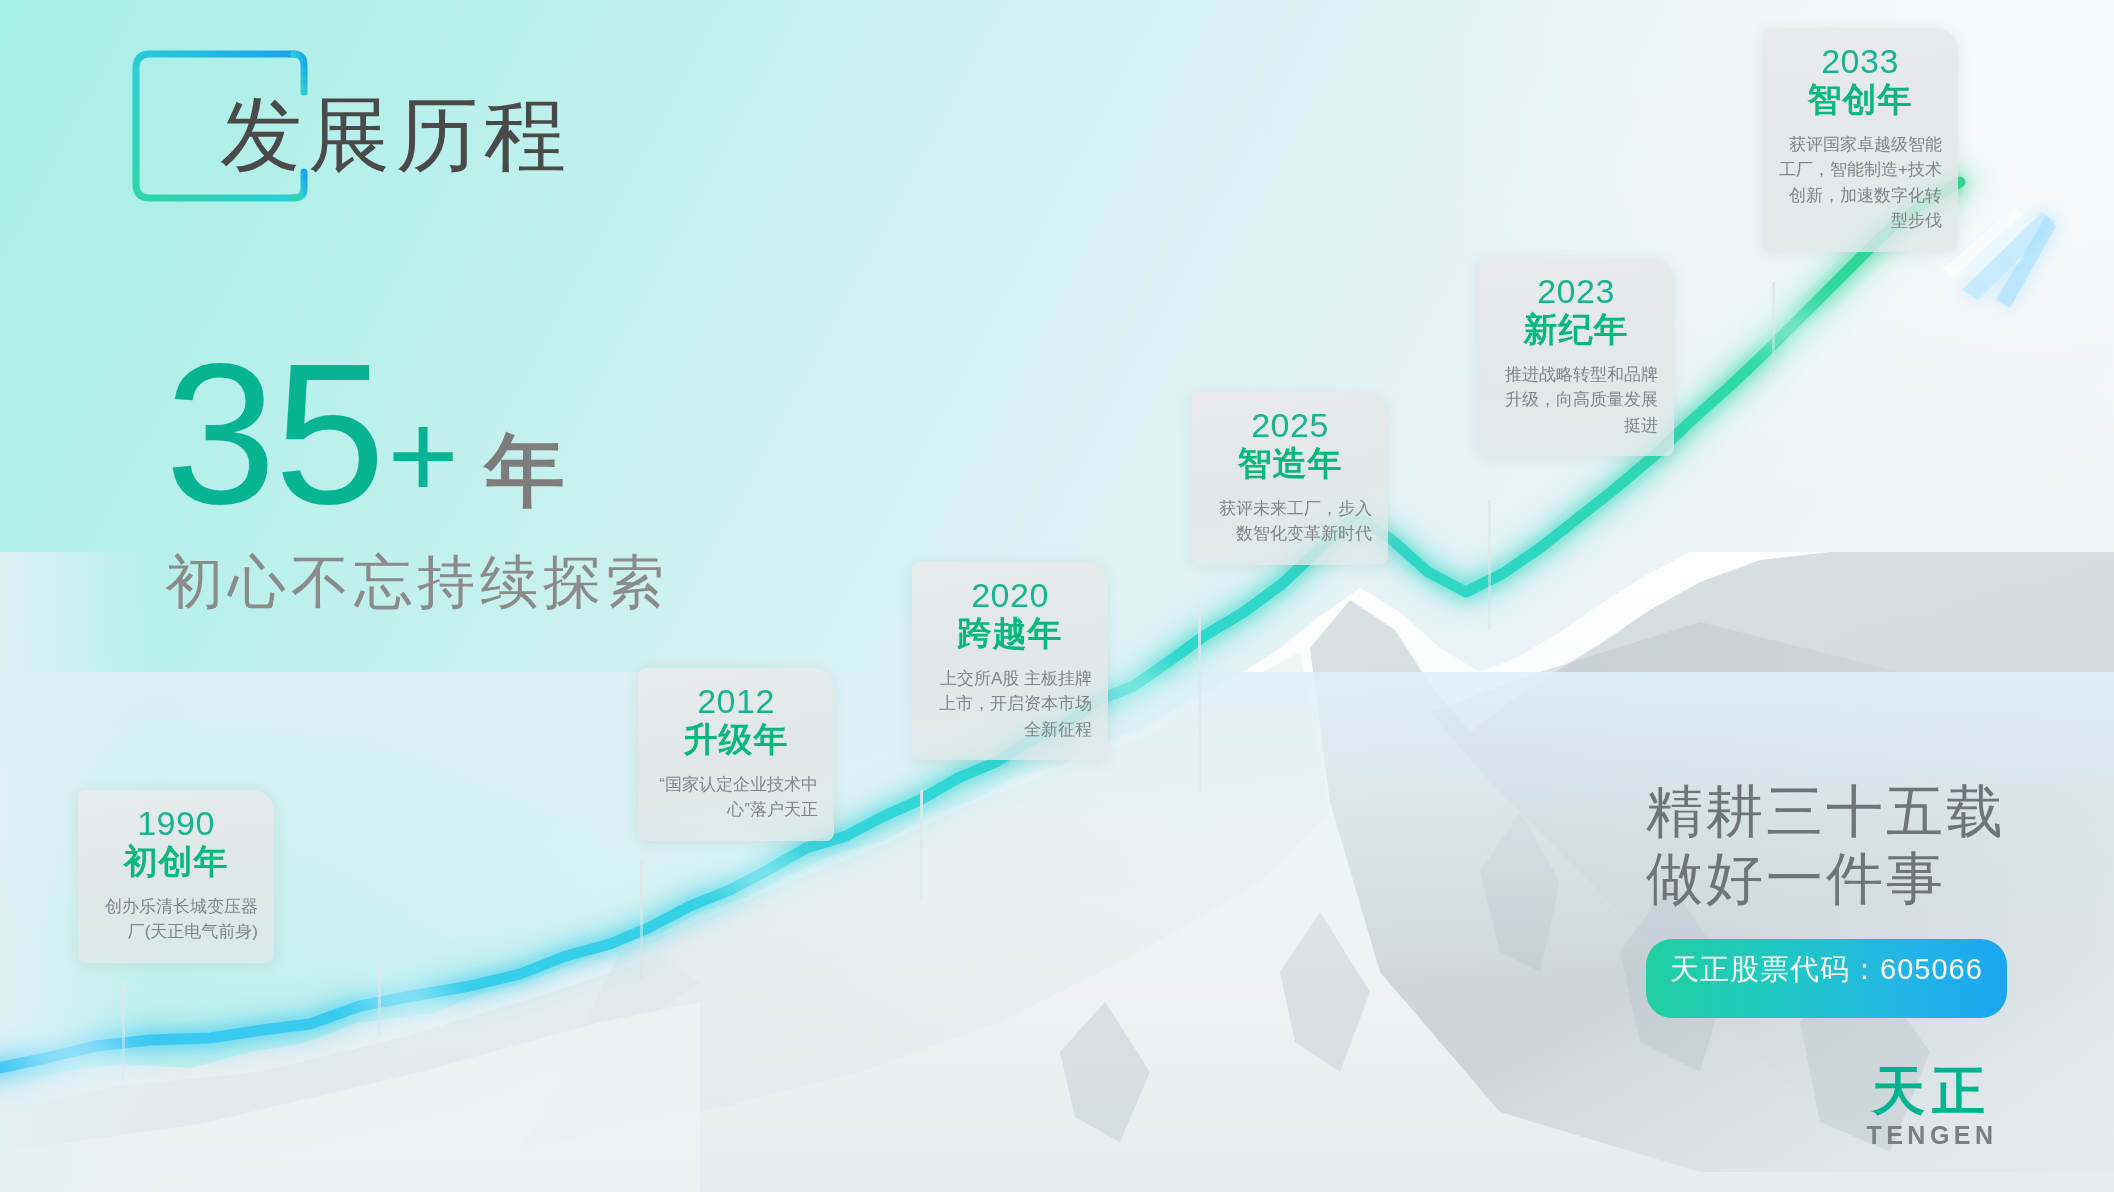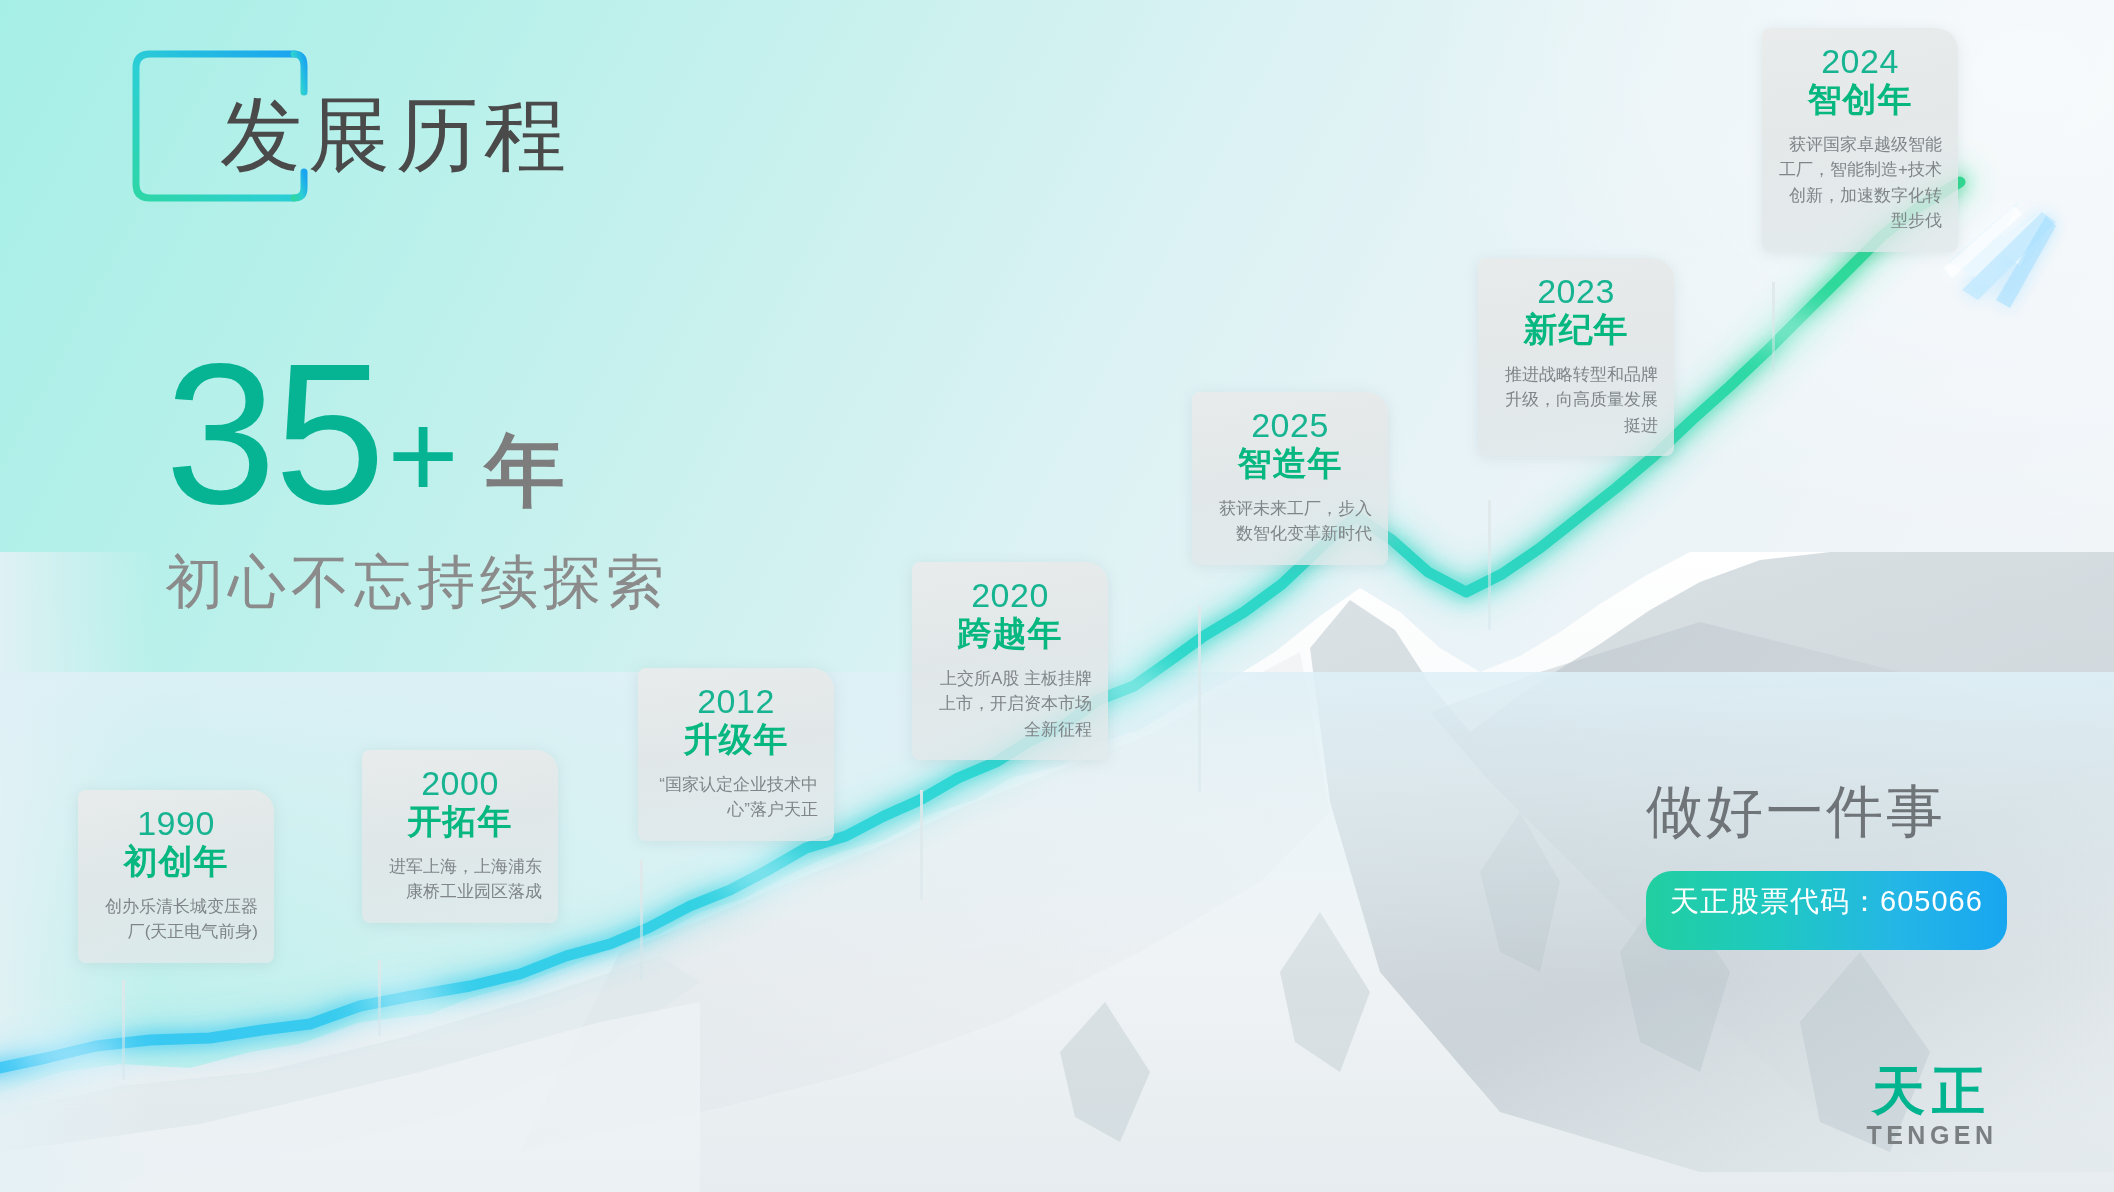--- a/index.html
+++ b/index.html
@@ -252,25 +252,20 @@
   </div>
 
   <div class="stem" style="left:122px;top:980px;height:100px;"></div>
   <div class="card" style="left:78px;top:790px;">
     <div class="yr">1990</div>
     <div class="tag">初创年</div>
     <div class="desc">创办乐清长城变压器厂(天正电气前身)</div>
   </div>
 
   <div class="stem" style="left:378px;top:960px;height:76px;"></div>
-  <div class="card" style="left:362px;top:750px;">
-    <div class="yr">2000</div>
-    <div class="tag">开拓年</div>
-    <div class="desc">进军上海，上海浦东康桥工业园区落成</div>
-  </div>
 
   <div class="stem" style="left:640px;top:860px;height:120px;"></div>
   <div class="card" style="left:638px;top:668px;">
     <div class="yr">2012</div>
     <div class="tag">升级年</div>
     <div class="desc">“国家认定企业技术中心”落户天正</div>
   </div>
 
   <div class="stem" style="left:920px;top:790px;height:110px;"></div>
   <div class="card" style="left:912px;top:562px;">
@@ -288,26 +283,27 @@
 
   <div class="stem" style="left:1488px;top:500px;height:130px;"></div>
   <div class="card" style="left:1478px;top:258px;">
     <div class="yr">2023</div>
     <div class="tag">新纪年</div>
     <div class="desc">推进战略转型和品牌升级，向高质量发展挺进</div>
   </div>
 
   <div class="stem" style="left:1772px;top:282px;height:90px;"></div>
   <div class="card" style="left:1762px;top:28px;">
-    <div class="yr">2024</div>
+    <div class="yr">2033</div>
     <div class="tag">智创年</div>
     <div class="desc">获评国家卓越级智能工厂，智能制造+技术创新，加速数字化转型步伐</div>
   </div>
 
   <div class="slogan">
+    <div class="slogan-l1">精耕三十五载</div>
     <div class="slogan-l2">做好一件事</div>
     <div class="stockbadge">天正股票代码：605066</div>
   </div>
 
   <div class="logo">
     <div class="logo-cn">天正</div>
     <div class="logo-en">TENGEN</div>
   </div>
 
 </div>

